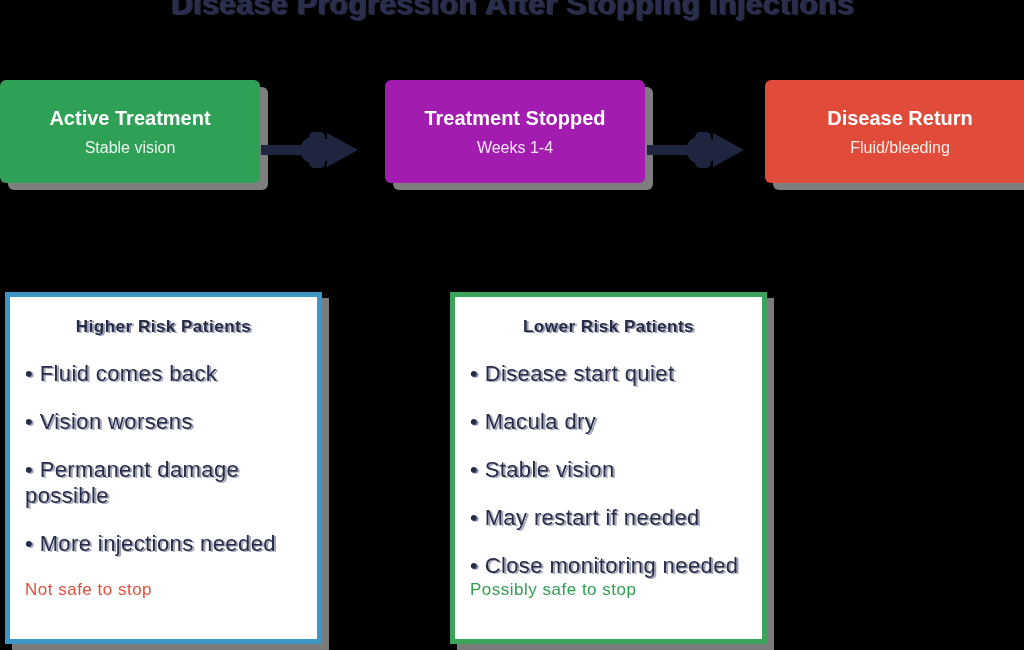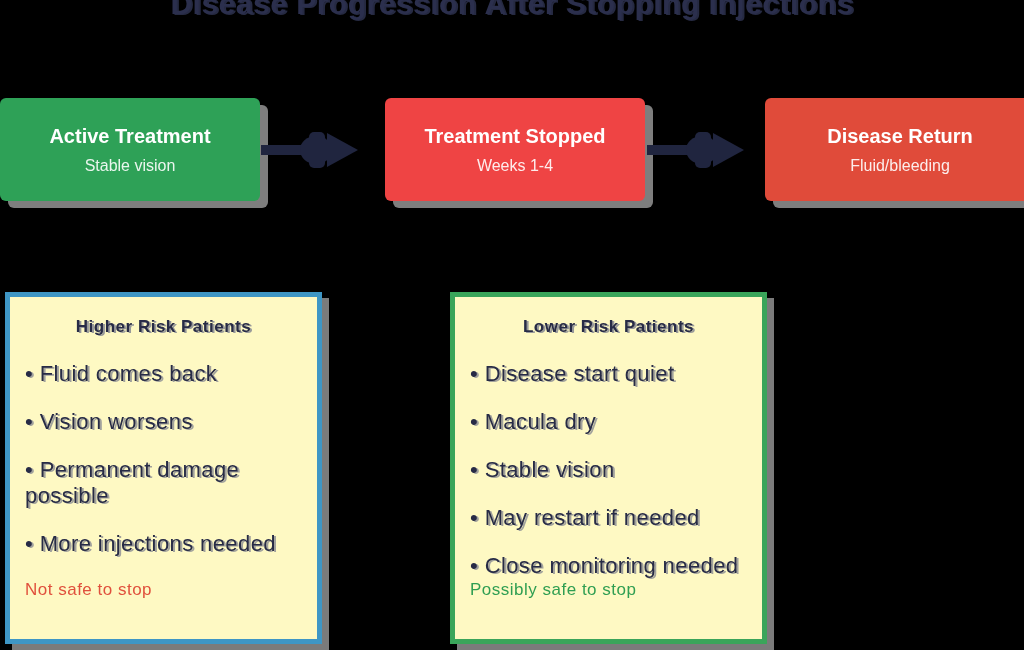--- a/index.html
+++ b/index.html
@@ -16,21 +16,21 @@
     position:absolute; top:-11px; left:0; width:1024px;
     text-align:center;
     font-size:30px; font-weight:bold; line-height:1;
     letter-spacing:0.5px;
     text-shadow:2px 1px 0 rgba(70,76,120,0.55);
     white-space:nowrap;
   }
 
   
   .stage {
-    position:absolute; top:98px; height:103px;
+    position:absolute; top:80px; height:103px;
     border-radius:6px;
     box-shadow:8px 7px 0 #7e7e7e;
     display:flex; flex-direction:column; align-items:center; justify-content:center;
     gap:9px;
   }
   .stage-0 { left:0;     width:260px; }
   .stage-1 { left:385px; width:260px; }
   .stage-2 { left:765px; width:270px; }
   .stage-label { font-size:20px; font-weight:bold; color:#ffffff; }
   .stage-sub   { font-size:16px; color:rgba(255,255,255,0.90); }
@@ -38,21 +38,21 @@
   
   .flow-arrow { position:absolute; top:128px; width:100px; height:44px; }
   .arrow-0 { left:261px; }
   .arrow-1 { left:647px; }
   .flow-arrow svg { width:100%; height:100%; display:block; fill:currentColor; }
 
   
   .panel {
     position:absolute; top:292px; width:317px; height:352px;
     border:5px solid;
-    background:#fef9c3;
+    background:#ffffff;
     box-shadow:7px 6px 0 #7b7b7b;
   }
   .panel-left  { left:5px;   }
   .panel-right { left:450px; }
 
   .panel-heading {
     margin-top:20px;
     text-align:center;
     font-size:17px; font-weight:bold;
     letter-spacing:0.5px;
@@ -90,21 +90,21 @@
 
 <div class="flow-arrow arrow-0" style="color: rgb(32, 37, 63);">
   <svg viewBox="0 0 100 44" aria-hidden="true">
     <rect x="0" y="17" width="70" height="10"></rect>
     <ellipse cx="55" cy="22" rx="16" ry="14"></ellipse>
     <rect x="48" y="4" width="16" height="36" rx="5"></rect>
     <polygon points="66,5 97,22 66,39"></polygon>
   </svg>
 </div>
 
-<div class="stage stage-1" style="background-color: #ef4444;">
+<div class="stage stage-1" style="background-color: #a21caf;">
   <div class="stage-label">Treatment Stopped</div>
   <div class="stage-sub">Weeks 1-4</div>
 </div>
 
 <div class="flow-arrow arrow-1" style="color: rgb(32, 37, 63);">
   <svg viewBox="0 0 100 44" aria-hidden="true">
     <rect x="0" y="17" width="70" height="10"></rect>
     <ellipse cx="55" cy="22" rx="16" ry="14"></ellipse>
     <rect x="48" y="4" width="16" height="36" rx="5"></rect>
     <polygon points="66,5 97,22 66,39"></polygon>

